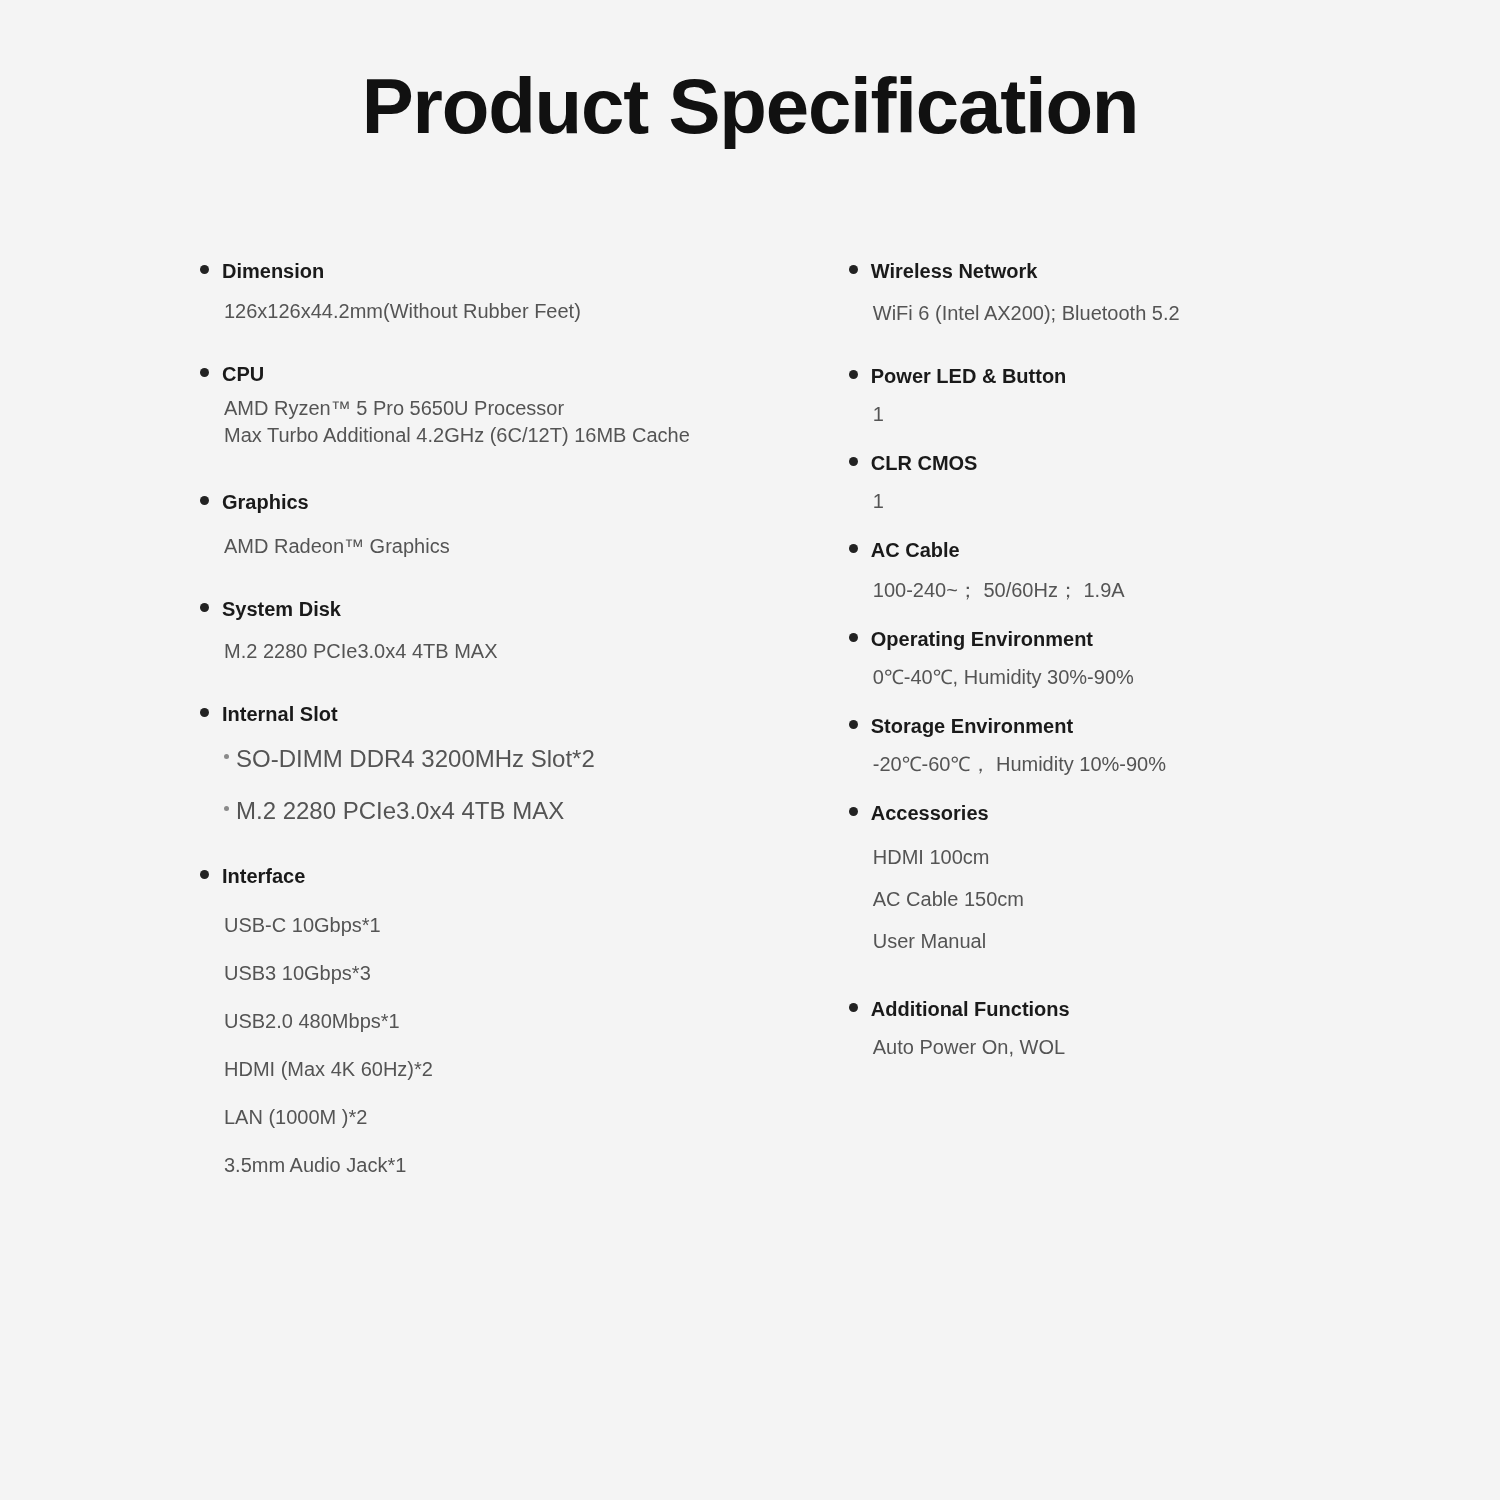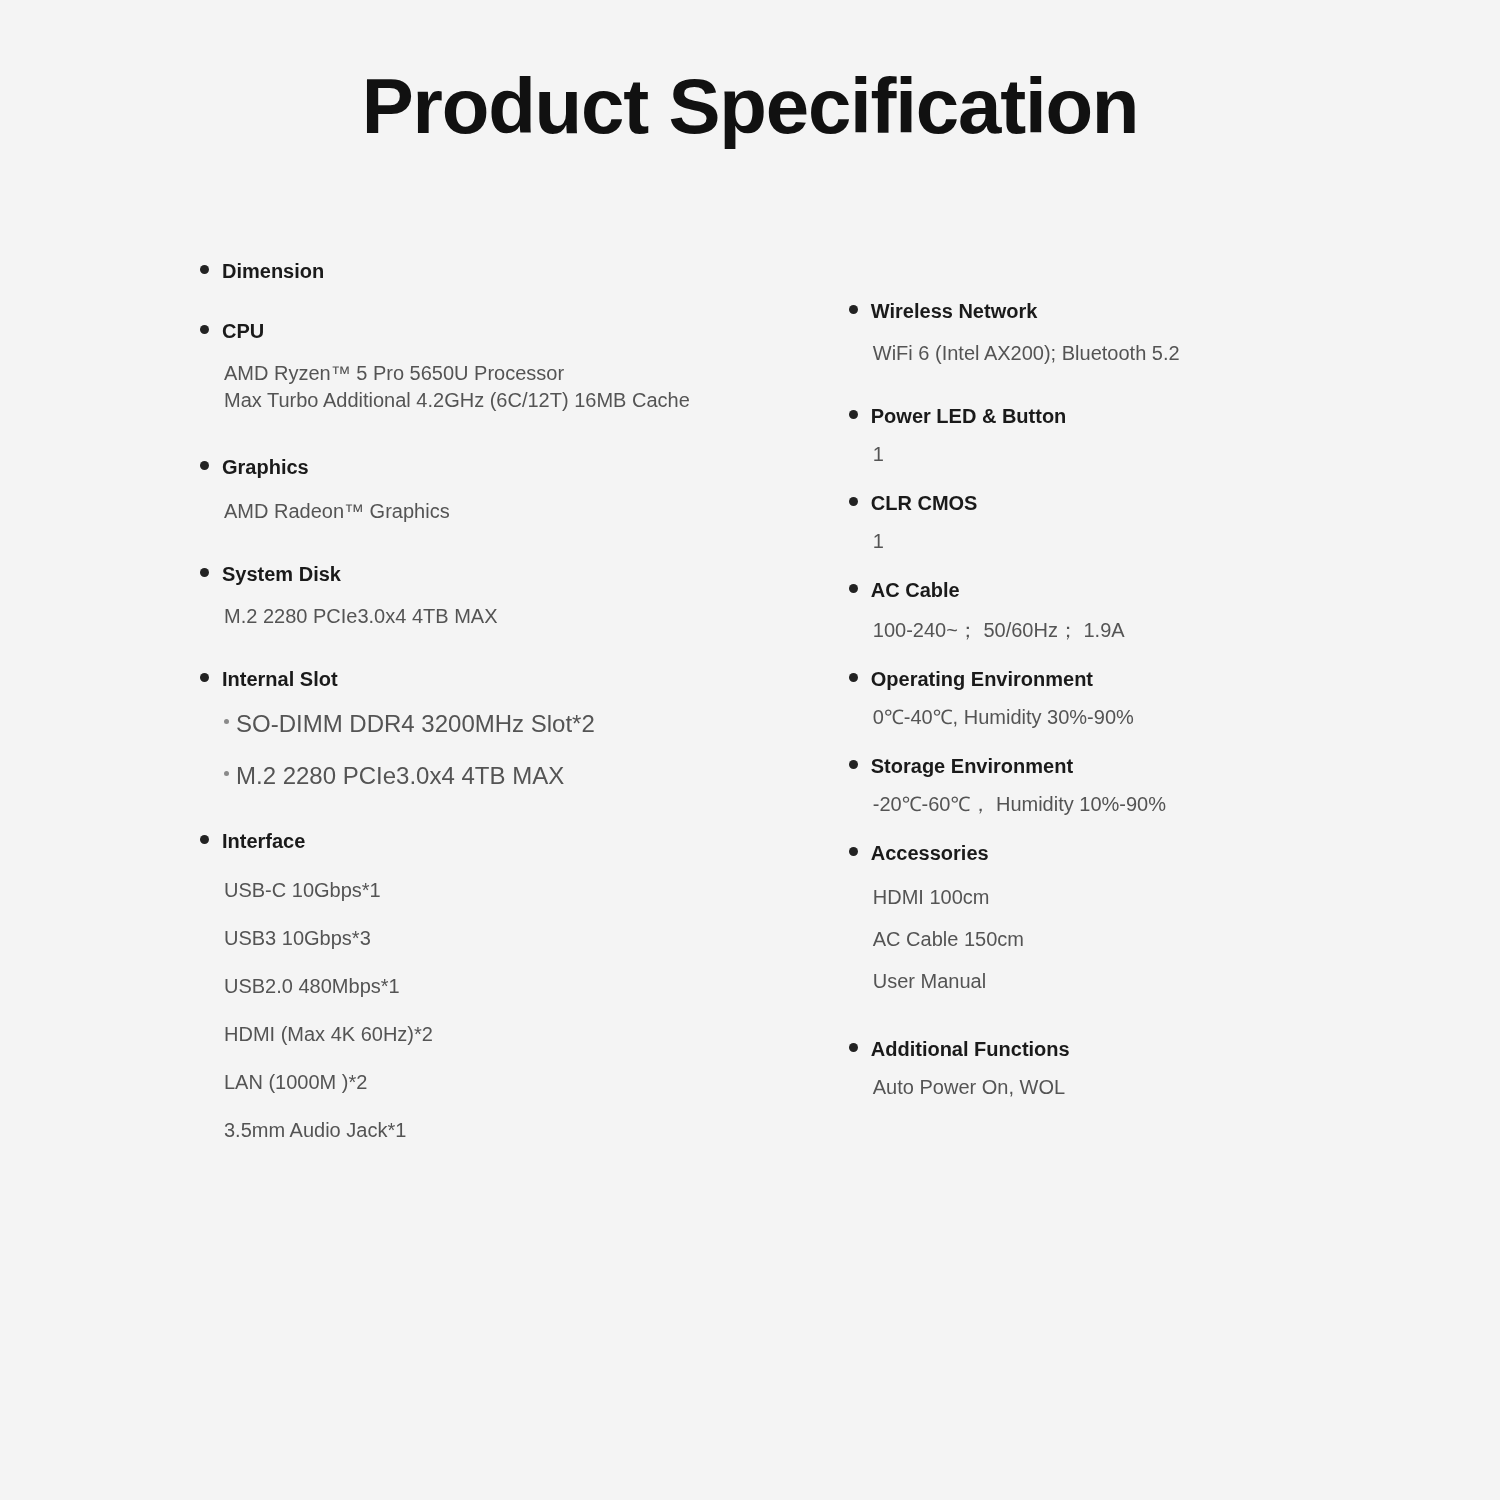--- a/index.html
+++ b/index.html
@@ -32,21 +32,20 @@
     letter-spacing: -1.2px;
     color: #111;
     line-height: 1.15;
   }
   .columns {
     position: absolute;
     top: 258px;
     left: 0;
     width: 1396px;
     display: flex;
-    align-items: center;
   }
   .col {
     box-sizing: border-box;
   }
   .col-left {
     width: 740px;
     padding-left: 192px;
   }
   .col-right {
     width: 760px;
@@ -123,28 +122,31 @@
 
   <div class="columns">
 
     <div class="col col-left">
 
       <div class="spec gap-md">
         <div class="spec-head">
           <span class="bullet"></span>
           <span>Dimension</span>
         </div>
+        <div class="spec-lines">
+          <div class="spec-line">126x126x44.2mm(Without Rubber Feet)</div>
+        </div>
       </div>
 
       <div class="spec gap-lg">
         <div class="spec-head">
           <span class="bullet"></span>
           <span>CPU</span>
         </div>
-        <div class="spec-lines" style="margin-top:16px;">
+        <div class="spec-lines" style="margin-top:8px;">
           <div class="spec-line tight">AMD Ryzen™ 5 Pro 5650U Processor</div>
           <div class="spec-line tight">Max Turbo Additional 4.2GHz (6C/12T) 16MB Cache</div>
         </div>
       </div>
 
       <div class="spec gap-md">
         <div class="spec-head">
           <span class="bullet"></span>
           <span>Graphics</span>
         </div>

